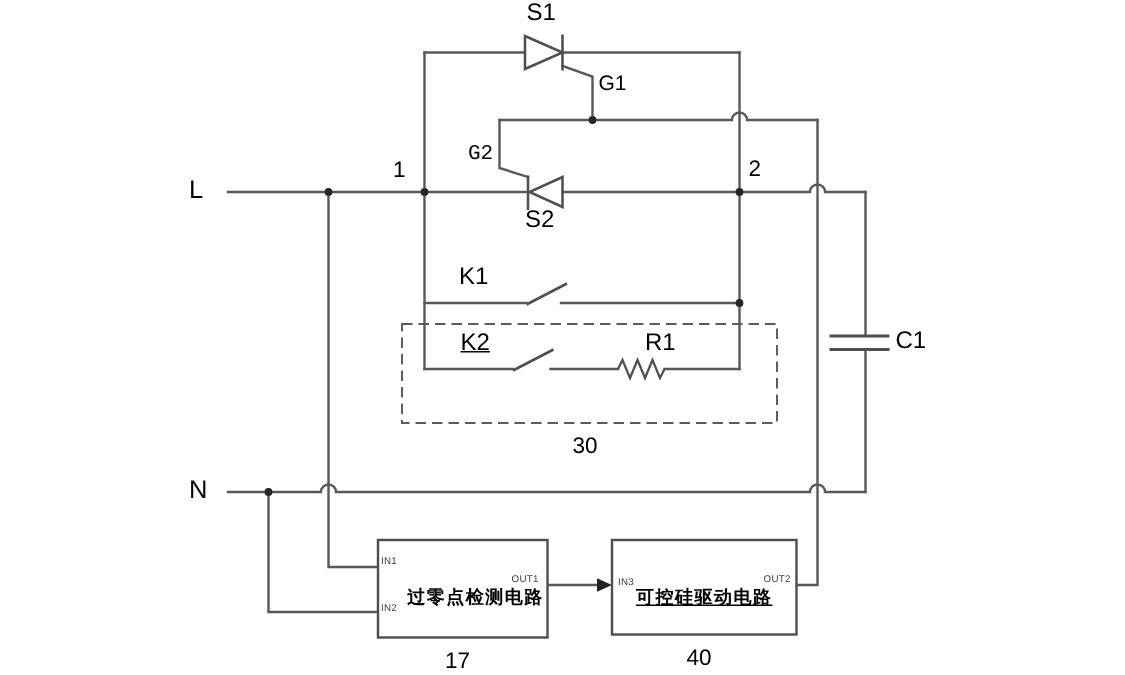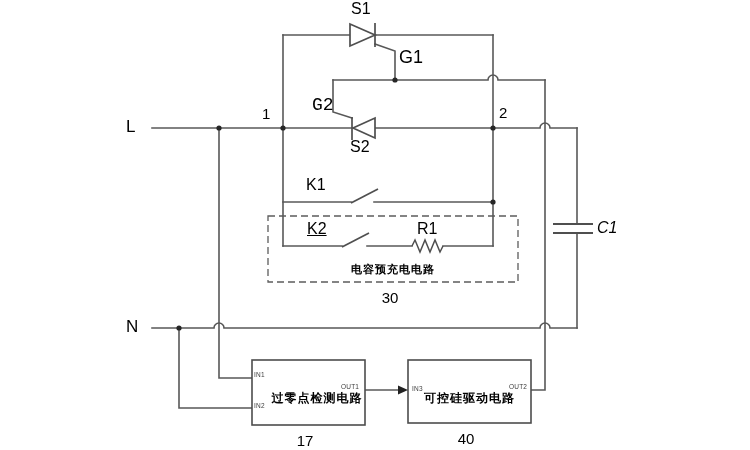--- a/index.html
+++ b/index.html
@@ -6,21 +6,21 @@
   .stage{
     position:relative;width:750px;height:450px;background:#ffffff;
     font-family:"Liberation Sans","DejaVu Sans",sans-serif;
     color:#1a1a1a;overflow:hidden;
   }
   .stage svg{position:absolute;left:0;top:0;}
   .lbl{position:absolute;line-height:1;white-space:nowrap;color:#000000;}
   .f17{font-size:17px;}
   .f16{font-size:16px;}
   .f15{font-size:15px;}
-  .f14{font-size:18px;}
+  .f14{font-size:14px;}
   .cn-small{font-size:11px;font-weight:bold;letter-spacing:1px;}
   .cn-box{font-size:12px;font-weight:bold;letter-spacing:1px;}
   .port{font-size:6.5px;color:#3c3c3c;letter-spacing:0.2px;}
   .ctr{text-align:center;}
 </style>
 </head>
 <body>
 
 <div class="stage">
 
@@ -101,30 +101,29 @@
   <div class="lbl f17" style="left:126px;top:318px;">N</div>
   <div class="lbl f15" style="left:262px;top:106px;">1</div>
   <div class="lbl f15" style="left:499px;top:105px;">2</div>
 
   <div class="lbl f16" style="left:351px;top:1px;">S1</div>
   <div class="lbl f16" style="left:350px;top:139px;text-align:center;">S2</div>
   <div class="lbl f14" style="left:399px;top:48px;">G1</div>
   <div class="lbl f14" style="left:312px;top:96px;font-family:Liberation Mono, monospace;">G2</div>
   <div class="lbl f16" style="left:306px;top:177px;">K1</div>
   <div class="lbl f16" style="left:307px;top:221px;text-decoration:underline;">K2</div>
-  <div class="lbl f16" style="left:417px;top:221px;">R1</div>
-  <div class="lbl f16" style="left:597px;top:220px;font-style:italic;">C1</div>
+  <div class="lbl f16" style="left:430px;top:221px;">R1</div>
+  <div class="lbl f16" style="left:597px;top:220px;">C1</div>
 
-  <div class="lbl cn-small ctr" style="left:268px;top:264px;width:250px;">电容预充电电路</div>
   <div class="lbl f15 ctr" style="left:370px;top:290px;width:40px;">30</div>
 
   <div class="lbl cn-box ctr" style="left:252px;top:392px;width:130px;">过零点检测电路</div>
   <div class="lbl port" style="left:254px;top:372px;">IN1</div>
   <div class="lbl port" style="left:254px;top:403px;">IN2</div>
   <div class="lbl port" style="left:341px;top:384px;">OUT1</div>
   <div class="lbl f15 ctr" style="left:285px;top:433px;width:40px;">17</div>
 
-  <div class="lbl cn-box ctr" style="left:408px;top:392px;width:123px;">可控硅驱动电路</div>
+  <div class="lbl cn-box ctr" style="left:408px;top:392px;width:123px;text-decoration:underline;">可控硅驱动电路</div>
   <div class="lbl port" style="left:412px;top:386px;">IN3</div>
   <div class="lbl port" style="left:509px;top:384px;">OUT2</div>
   <div class="lbl f15 ctr" style="left:446px;top:431px;width:40px;">40</div>
 
 </div>
 
 </body></html>

